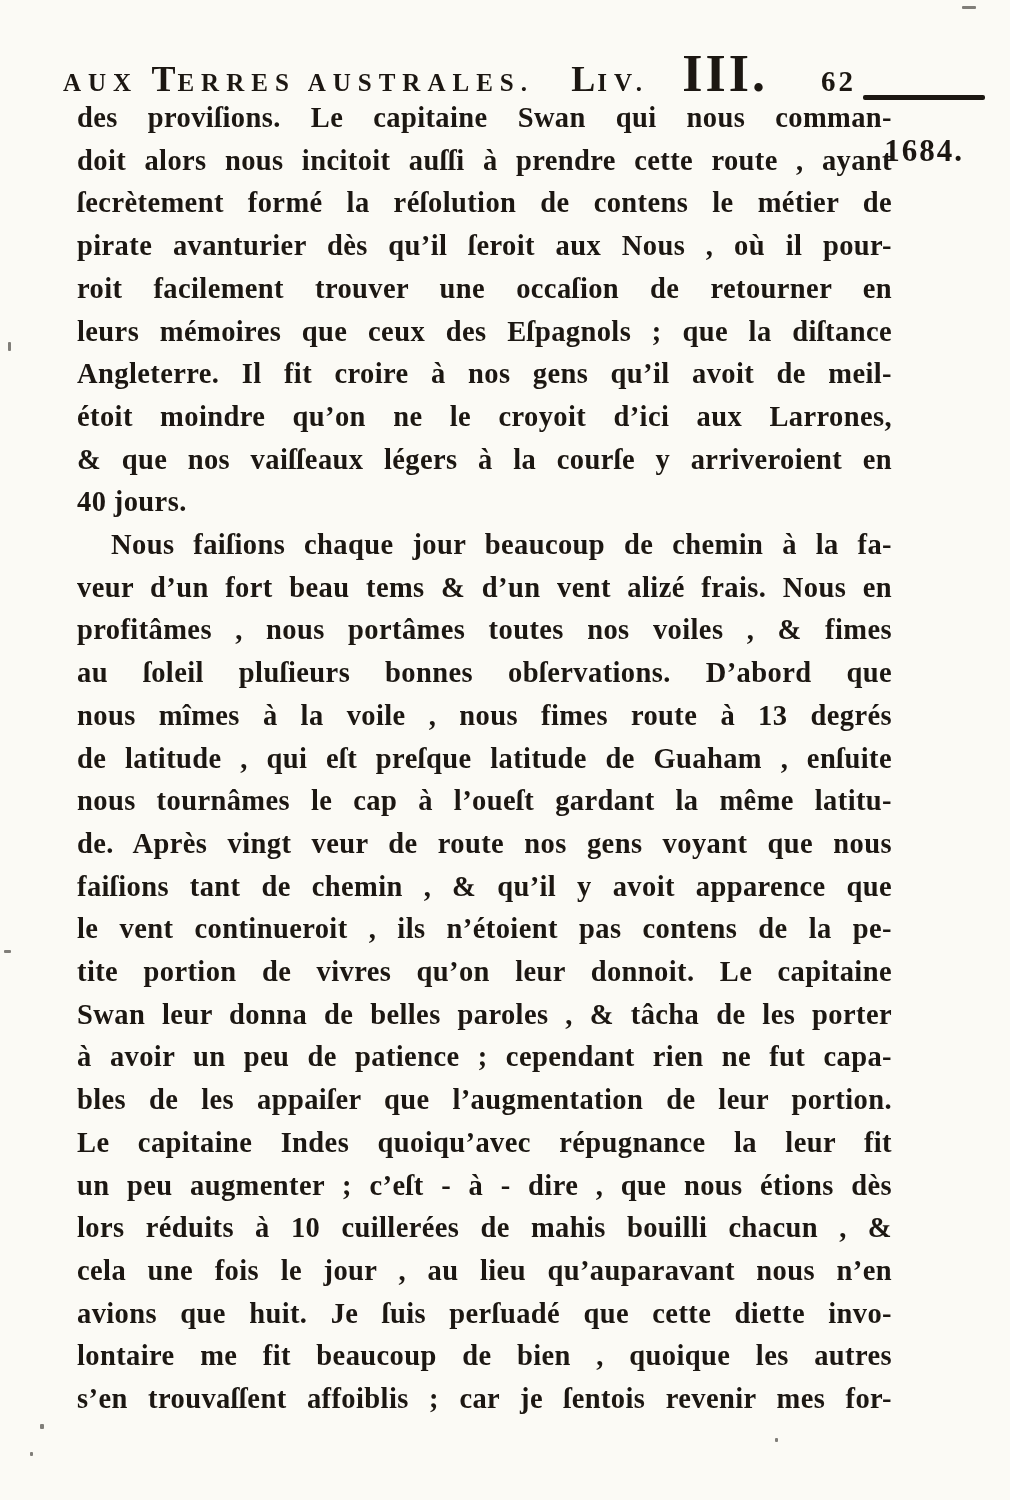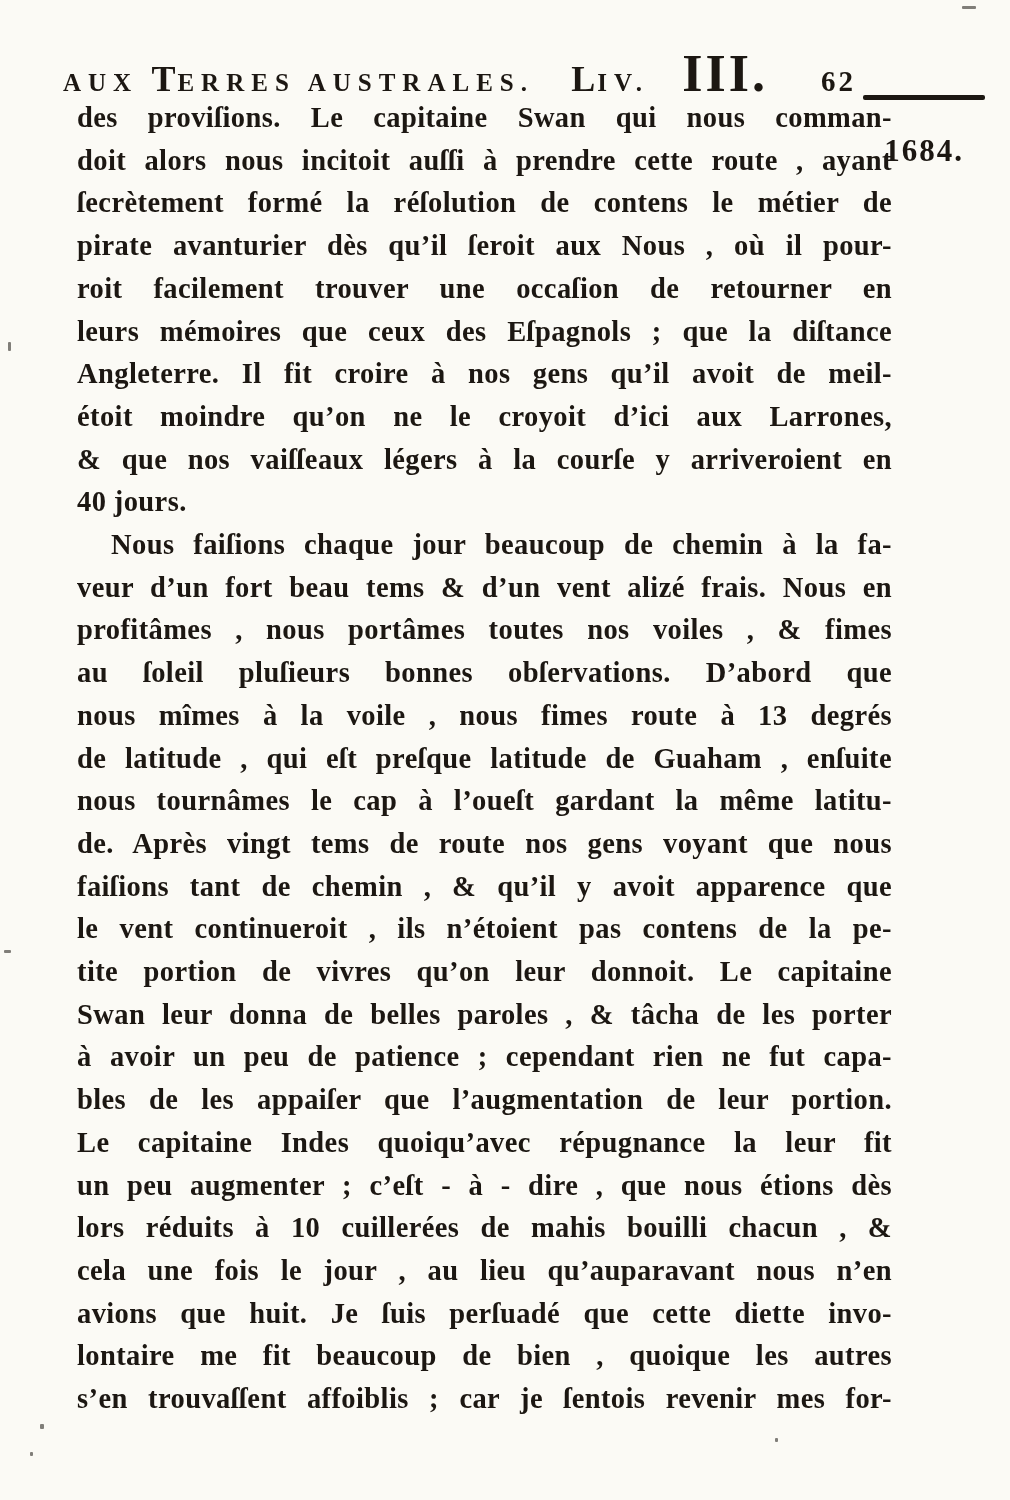--- a/index.html
+++ b/index.html
@@ -108,21 +108,21 @@
       <div class="line">étoit moindre qu’on ne le croyoit d’ici aux Larrones,</div>
       <div class="line">&amp; que nos vaiſſeaux légers à la courſe y arriveroient en</div>
       <div class="line end">40 jours.</div>
       <div class="line indent">Nous faiſions chaque jour beaucoup de chemin à la fa-</div>
       <div class="line">veur d’un fort beau tems &amp; d’un vent alizé frais. Nous en</div>
       <div class="line">profitâmes , nous portâmes toutes nos voiles , &amp; fimes</div>
       <div class="line">au ſoleil pluſieurs bonnes obſervations. D’abord que</div>
       <div class="line">nous mîmes à la voile , nous fimes route à 13 degrés</div>
       <div class="line">de latitude , qui eſt preſque latitude de Guaham , enſuite</div>
       <div class="line">nous tournâmes le cap à l’oueſt gardant la même latitu-</div>
-      <div class="line">de. Après vingt tems de route nos gens voyant que nous</div>
+      <div class="line">de. Après vingt veur de route nos gens voyant que nous</div>
       <div class="line">faiſions tant de chemin , &amp; qu’il y avoit apparence que</div>
       <div class="line">le vent continueroit , ils n’étoient pas contens de la pe-</div>
       <div class="line">tite portion de vivres qu’on leur donnoit. Le capitaine</div>
       <div class="line">Swan leur donna de belles paroles , &amp; tâcha de les porter</div>
       <div class="line">à avoir un peu de patience ; cependant rien ne fut capa-</div>
       <div class="line">bles de les appaiſer que l’augmentation de leur portion.</div>
       <div class="line">Le capitaine Indes quoiqu’avec répugnance la leur fit</div>
       <div class="line">un peu augmenter ; c’eſt - à - dire , que nous étions dès</div>
       <div class="line">lors réduits à 10 cuillerées de mahis bouilli chacun , &amp;</div>
       <div class="line">cela une fois le jour , au lieu qu’auparavant nous n’en</div>

